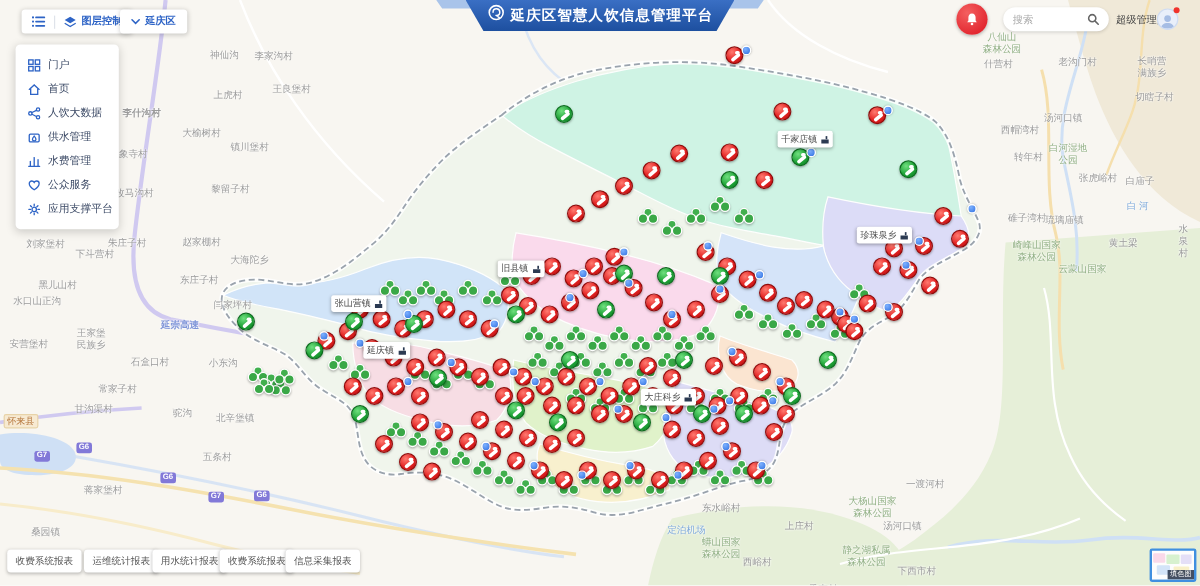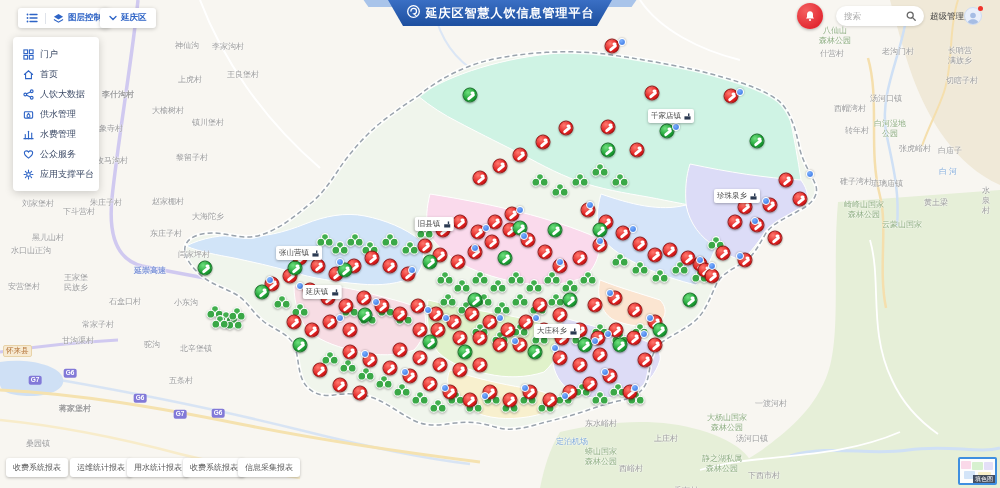--- a/index.html
+++ b/index.html
@@ -154,21 +154,21 @@
       <div class="village-label" style="left: 76px; top: 283px;">王家堡
 民族乡</div>
       <div class="village-label" style="left: 24px; top: 287px;">安营堡村</div>
       <div class="village-label" style="left: 125px; top: 302px;">石盒口村</div>
       <div class="village-label" style="left: 186px; top: 303px;">小东沟</div>
       <div class="village-label" style="left: 98px; top: 325px;">常家子村</div>
       <div class="village-label" style="left: 78px; top: 341px;">甘沟渠村</div>
       <div class="village-label" style="left: 152px; top: 345px;">驼沟</div>
       <div class="village-label" style="left: 196px; top: 349px;">北辛堡镇</div>
       <div class="village-label" style="left: 181px; top: 381px;">五条村</div>
-      <div class="village-label" style="left: 75px; top: 409px; font-weight: bold;">蒋家堡村</div>
+      <div class="village-label" style="left: 86px; top: 409px;">蒋家堡村</div>
       <div class="village-label" style="left: 38px; top: 444px;">桑园镇</div>
       <div class="village-label road" style="left: 150px; top: 271px;">延崇高速</div>
       <div class="village-label park" style="left: 835px; top: 36px;">八仙山
 森林公园</div>
       <div class="village-label" style="left: 832px; top: 54px;">什营村</div>
       <div class="village-label" style="left: 898px; top: 52px;">老沟门村</div>
       <div class="village-label" style="left: 960px; top: 56px;">长哨营
 满族乡</div>
       <div class="village-label" style="left: 962px; top: 81px;">切瞎子村</div>
       <div class="village-label" style="left: 886px; top: 99px;">汤河口镇</div>

